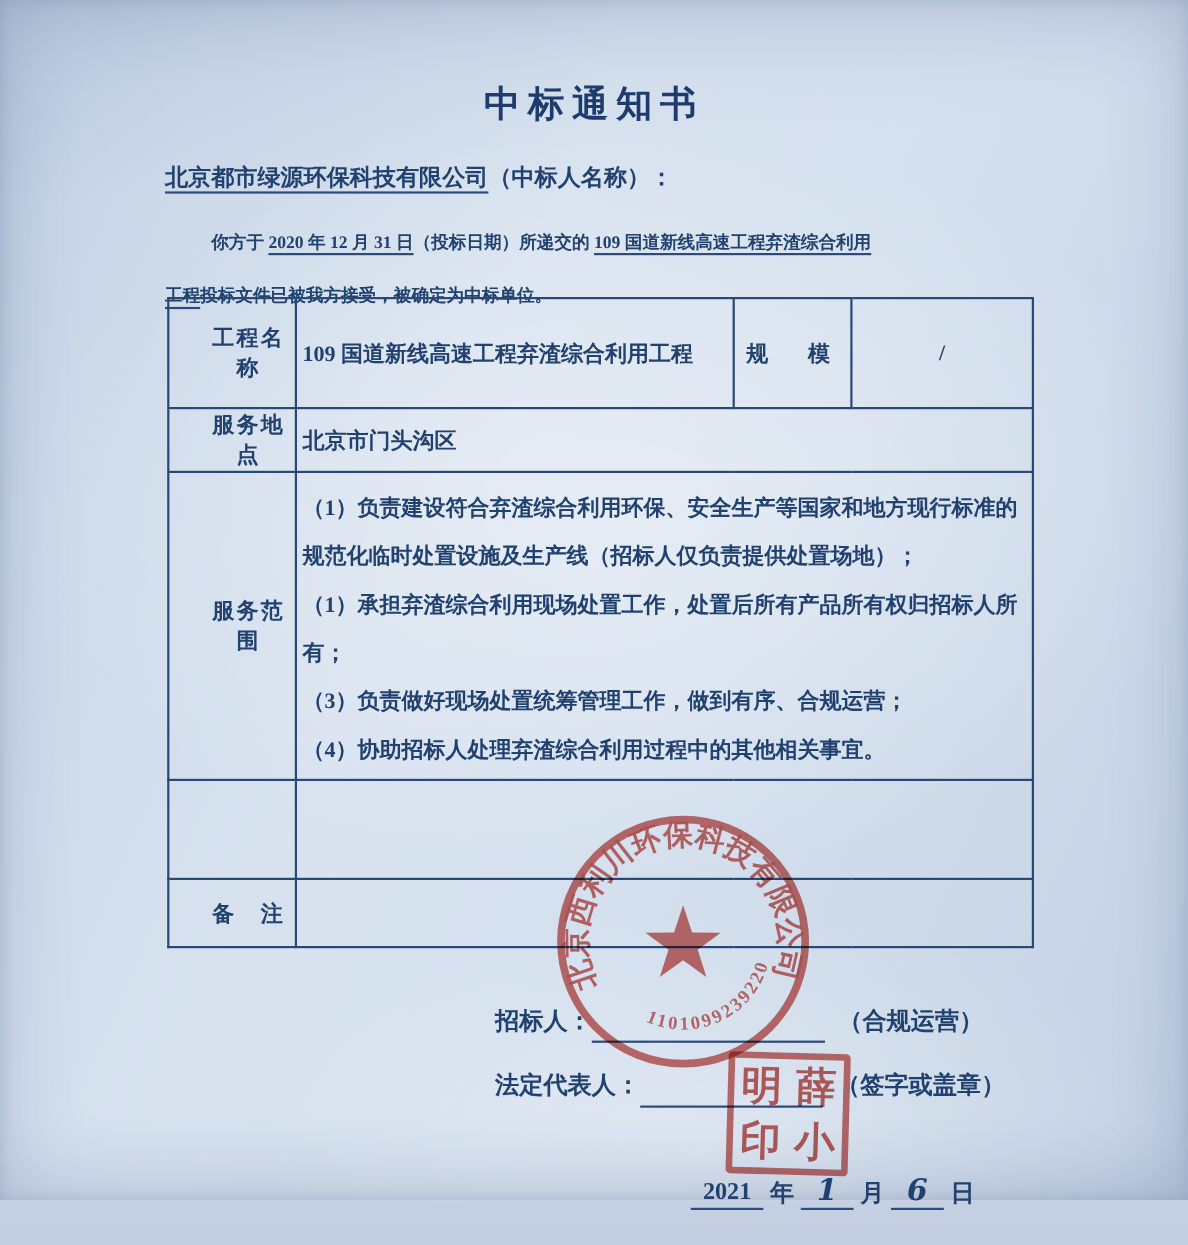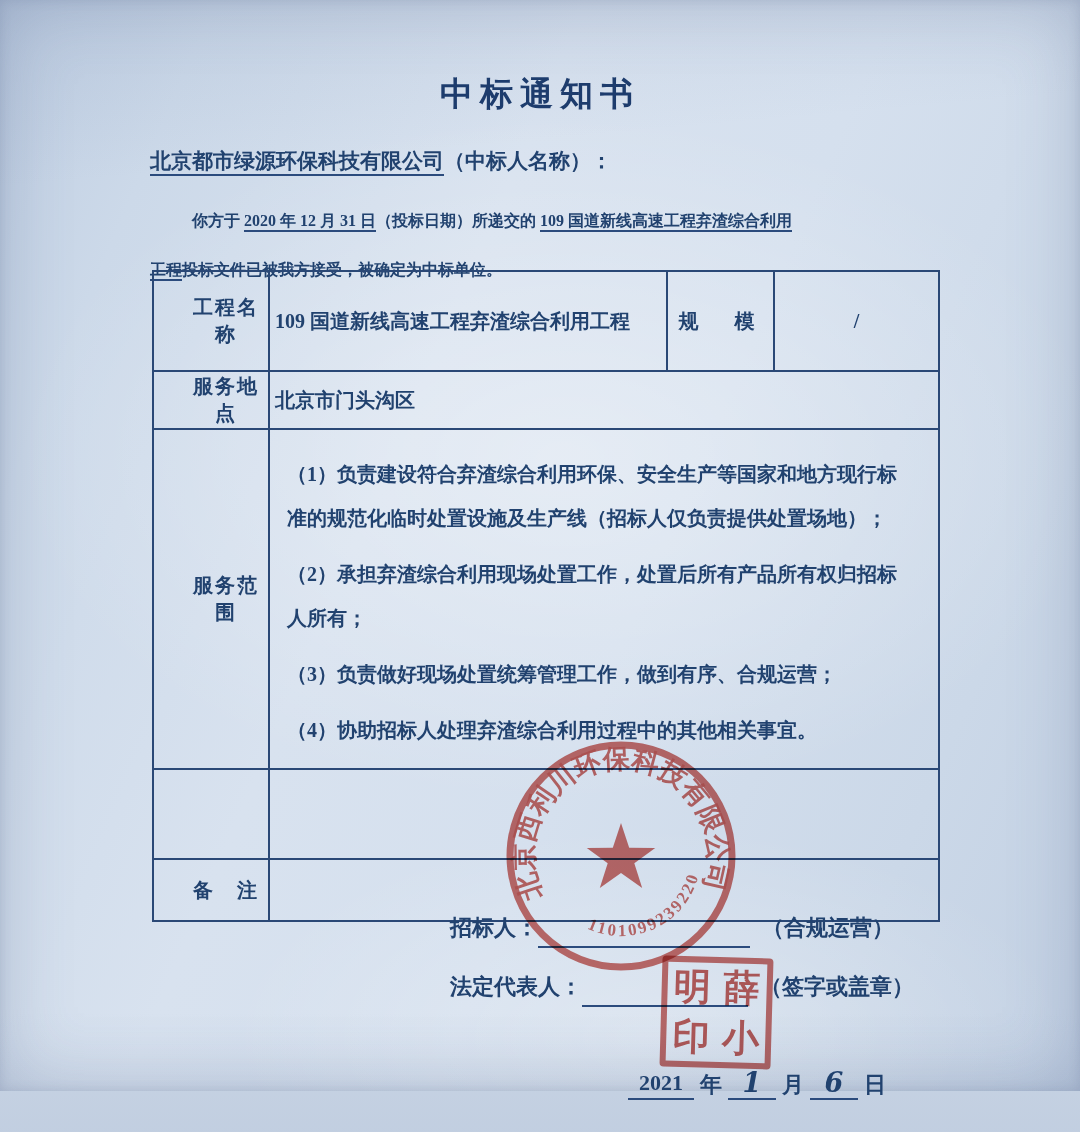--- a/index.html
+++ b/index.html
@@ -48,21 +48,21 @@
   #award-table .value-cell{padding:4px 10px 4px 5px;font-weight:600;}
   tr.row-project{height:100px;}
   tr.row-location{height:54px;}
   tr.row-scope{height:220px;}
   tr.row-blank{height:90px;}
   tr.row-term{height:97px;}
   tr.row-remarks{height:62px;}
   .scale-cell{text-align:center;letter-spacing:8px;font-weight:600;margin-top:36px;}
   .slash-cell{text-align:center;font-size:24px;font-weight:600;}
   .scope-cell{vertical-align:top !important;padding-top:10px !important;}
-  .scope-cell p{margin:12px;line-height:44px;font-size:20px;font-weight:600;}
+  .scope-cell p{margin:0;line-height:44px;font-size:20px;font-weight:600;}
 
   
   #signature-block{position:absolute;left:450px;top:908px;font-size:22px;font-weight:600;}
   .sig-row{height:59px;line-height:40px;white-space:nowrap;}
   .sigline{display:inline-block;border-bottom:2px solid #2b4b7d;height:26px;vertical-align:bottom;}
   #tenderer-line .sigline{width:212px;}
   #rep-line .sigline{width:166px;}
   .sig-note{margin-left:12px;}
 
   #date-line{position:absolute;left:628px;top:1068px;font-size:22px;font-weight:600;white-space:nowrap;}
@@ -124,21 +124,21 @@
         <td class="slash-cell">/</td>
       </tr>
       <tr class="row-location">
         <td class="label-cell">服务地点</td>
         <td class="value-cell" colspan="3">北京市门头沟区</td>
       </tr>
       <tr class="row-scope">
         <td class="label-cell">服务范围</td>
         <td class="value-cell scope-cell" colspan="3">
           <p>（1）负责建设符合弃渣综合利用环保、安全生产等国家和地方现行标准的规范化临时处置设施及生产线（招标人仅负责提供处置场地）；</p>
-          <p>（2）承担弃渣综合利用现场处置工作，处置后所有产品所有权归招标人所有；</p>
+          <p>（1）承担弃渣综合利用现场处置工作，处置后所有产品所有权归招标人所有；</p>
           <p>（3）负责做好现场处置统筹管理工作，做到有序、合规运营；</p>
           <p>（4）协助招标人处理弃渣综合利用过程中的其他相关事宜。</p>
         </td>
       </tr>
       <tr class="row-blank">
         <td class="label-cell"></td>
         <td class="value-cell" colspan="3"></td>
       </tr>
       <tr class="row-remarks">
         <td class="label-cell">备　注</td>

